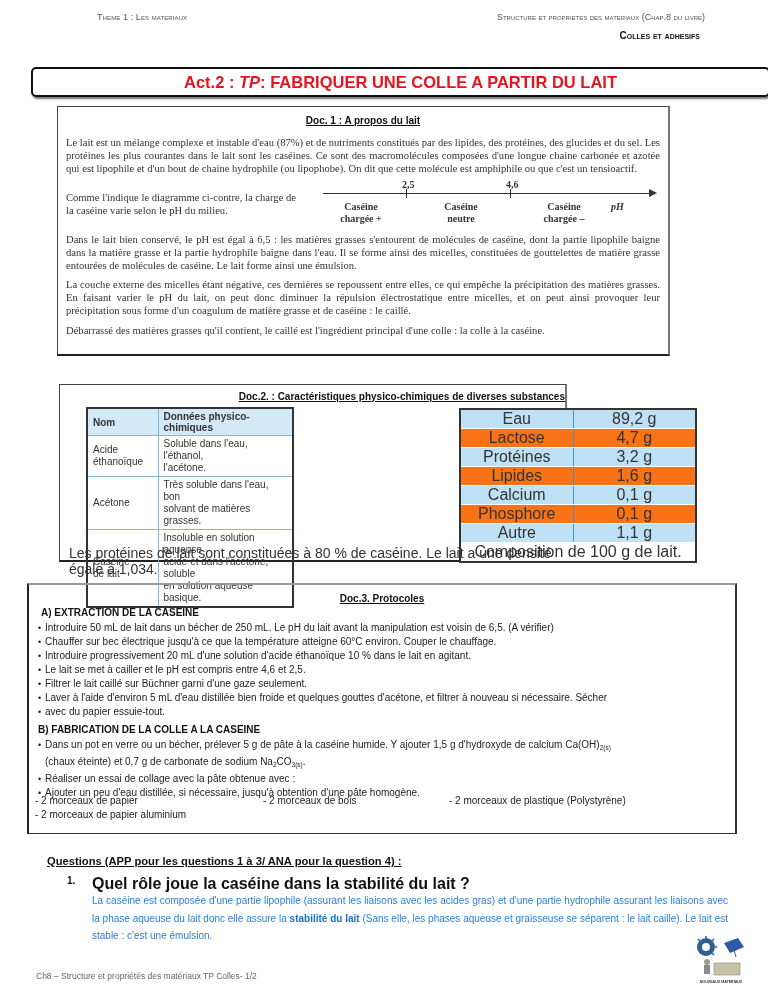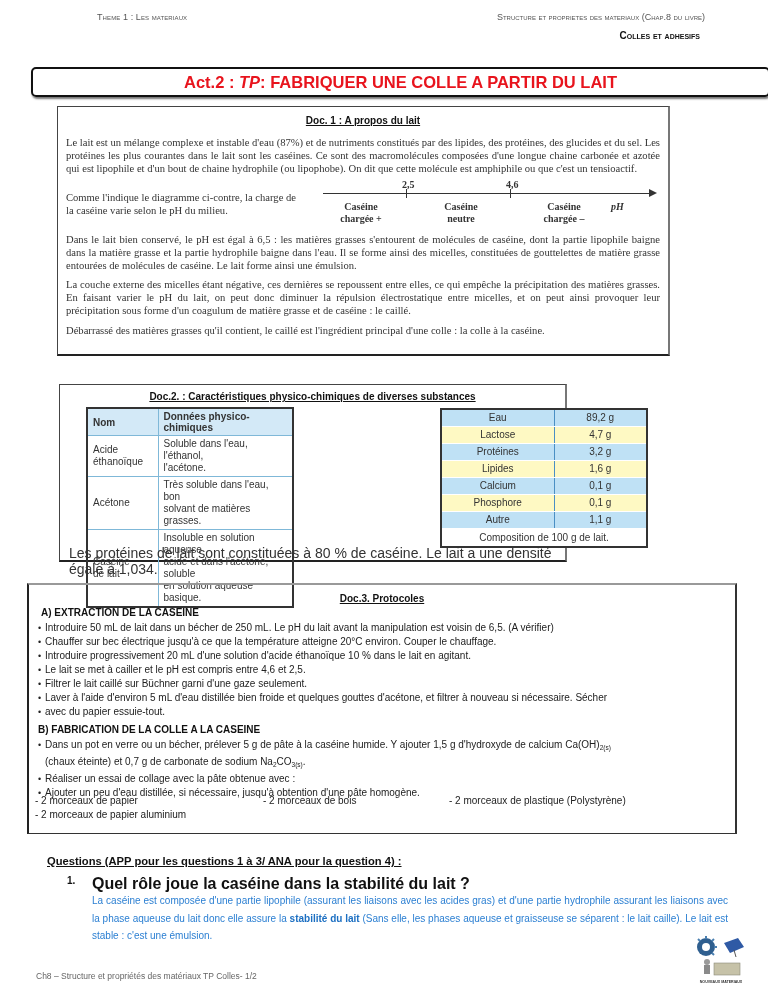--- a/index.html
+++ b/index.html
@@ -32,35 +32,35 @@
   .ph-axis { position: absolute; left: 12px; top: 14px; width: 330px; height: 1px; background: #333; }
   .ph-arrow { position: absolute; left: 338px; top: 10px; width: 0; height: 0; border-left: 8px solid #333; border-top: 4px solid transparent; border-bottom: 4px solid transparent; }
   .ph-tick { position: absolute; top: 10px; width: 1px; height: 9px; background: #333; }
   .ph-val { position: absolute; top: 0px; font-family: "Liberation Serif", serif; font-size: 10px; font-weight: bold; color: #333; }
   .ph-lab { position: absolute; top: 22px; font-family: "Liberation Serif", serif; font-size: 10px; font-weight: bold; color: #333; text-align: center; line-height: 12px; }
   .ph-unit { position: absolute; top: 22px; left: 300px; font-family: "Liberation Serif", serif; font-size: 10px; font-weight: bold; font-style: italic; color: #333; }
 
   
   .doc2 { position: absolute; left: 59px; top: 384px; width: 508px; height: 178px;
     border: 1px solid #444; border-right: 2px solid #777; border-bottom: 2px solid #222; }
-  .doc2 .doc-heading { position: absolute; left: 0; right: 0; top: 6px; }
+  .doc2 .doc-heading { position: absolute; left: 0; right: 0; top: 6px; text-align: right; }
   .t-left { position: absolute; left: 26px; top: 22px; border-collapse: collapse; border: 2px solid #333;
     font-size: 10px; color: #333; }
   .t-left th { background: #d3e9f7; font-weight: bold; text-align: left; padding: 2px 5px; border: 1px solid #7fb8d8; height: 20px; }
   .t-left td { padding: 2px 5px; border: 1px solid #7fb8d8; vertical-align: middle; line-height: 12px; }
   .t-left td.name { width: 71px; }
   .t-left td.desc { width: 135px; }
   .t-left tr.r1 td { height: 36px; }
   .t-left tr.r2 td { height: 37px; }
   .t-left tr.r3 td { height: 49px; }
-  .comp { position: absolute; left: 380px; top: 23px; width: 208px; border: 2px solid #333; border-collapse: collapse; font-size: 10px; color: #333; }
+  .comp { position: absolute; left: 399px; top: 23px; width: 238px; border: 2px solid #333; border-collapse: collapse; font-size: 16px; color: #333; }
   .comp td { text-align: center; height: 17px; border-bottom: 1px solid #ffffff; }
   .comp td.k { width: 113px; border-right: 1px solid #4a8fc4; }
   .comp tr.blue td { background: #bfe1f5; }
-  .comp tr.cream td { background: #fef9c3; }
+  .comp tr.cream td { background: #f97316; }
   .comp tr.cap td { background: #ffffff; height: 19px; }
   .doc2 .note { position: absolute; left: 9px; top: 160px; font-size: 14px; color: #333; }
 
   
   .doc3 { position: absolute; left: 27px; top: 583px; width: 710px; height: 251px;
     border-top: 2px solid #999; border-left: 2px solid #222; border-right: 2px solid #333; border-bottom: 1px solid #333; }
   .doc3 .doc-heading { position: absolute; left: 0; right: 0; top: 8px; }
   .sec-title { position: absolute; font-size: 10px; font-weight: bold; color: #111; }
   .protocol-list { position: absolute; list-style: none; font-size: 10px; color: #222; line-height: 14px; }
   .protocol-list li { position: relative; padding-left: 7px; }
@@ -200,21 +200,21 @@
 
   <div class="note">Les protéines de lait sont constituées à 80 % de caséine. Le lait a une densité égale à 1,034.</div>
 </div>
 
 <div class="doc3">
   <div class="doc-heading">Doc.3. Protocoles</div>
 
   <div class="sec-title" style="left:12px; top:22px;">A)    EXTRACTION DE LA CASEINE</div>
   <ul class="protocol-list" style="left:9px; top:36px; width:690px;">
     <li>Introduire 50 mL de lait dans un bécher de 250 mL. Le pH du lait avant la manipulation est voisin de 6,5. (A vérifier)</li>
-    <li>Chauffer sur bec électrique jusqu'à ce que la température atteigne 20°C environ. Couper le chauffage.</li>
+    <li>Chauffer sur bec électrique jusqu'à ce que la température atteigne 60°C environ. Couper le chauffage.</li>
     <li>Introduire progressivement 20 mL d'une solution d'acide éthanoïque 10 % dans le lait en agitant.</li>
     <li>Le lait se met à cailler et le pH est compris entre 4,6 et 2,5.</li>
     <li>Filtrer le lait caillé sur Büchner garni d'une gaze seulement.</li>
     <li>Laver à l'aide d'environ 5 mL d'eau distillée bien froide et quelques gouttes d'acétone, et filtrer à nouveau si nécessaire. Sécher</li>
     <li class="cont" style="list-style:none;"><span>avec du papier essuie-tout.</span></li>
   </ul>
 
   <div class="sec-title" style="left:9px; top:139px;">B) FABRICATION DE LA COLLE A LA CASEINE</div>
   <ul class="protocol-list" style="left:9px; top:153px; width:690px;">
     <li>

